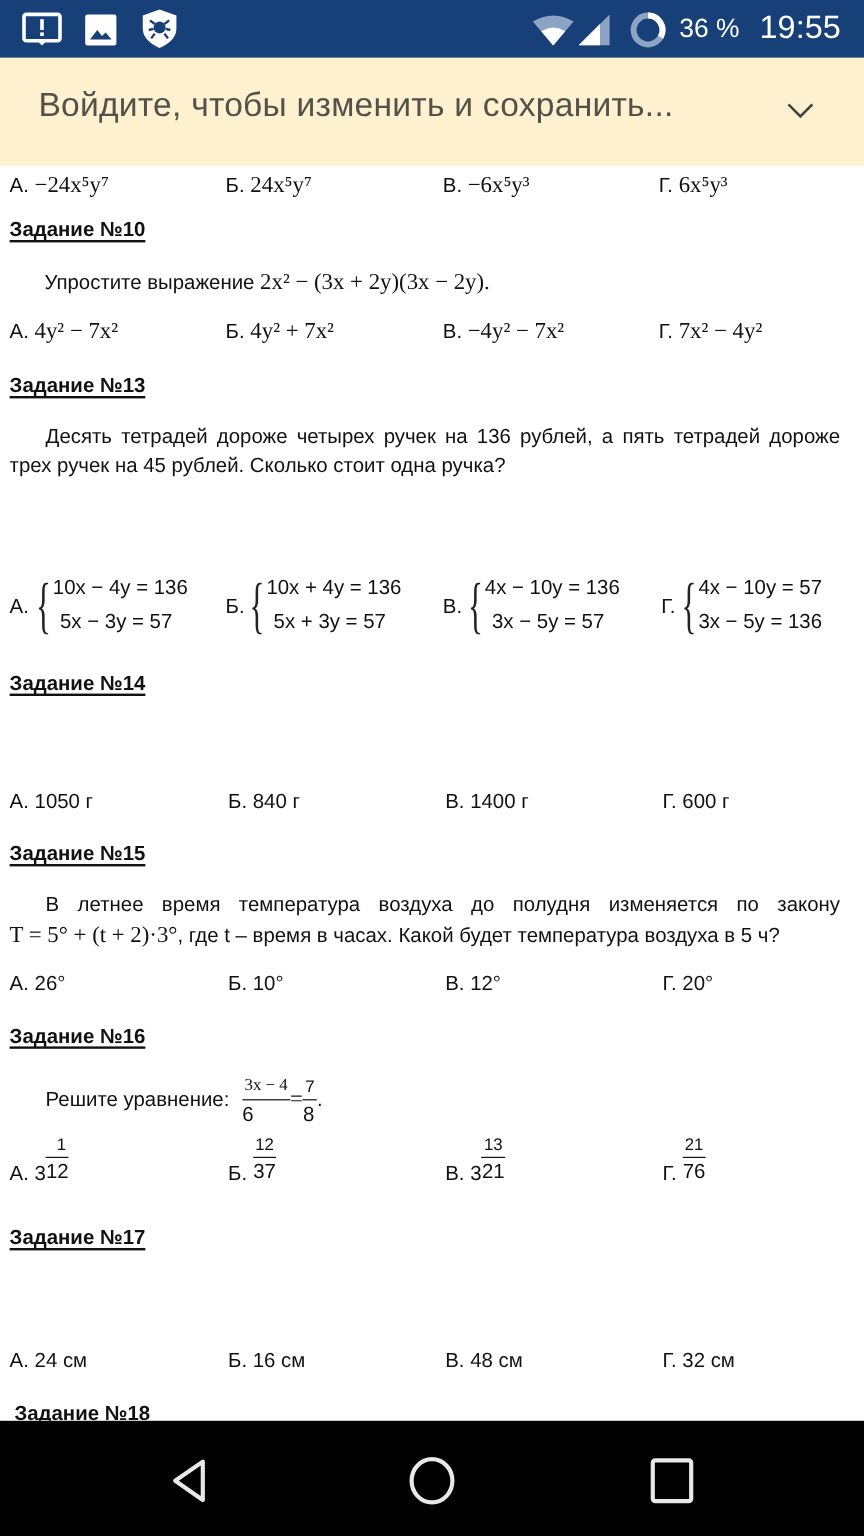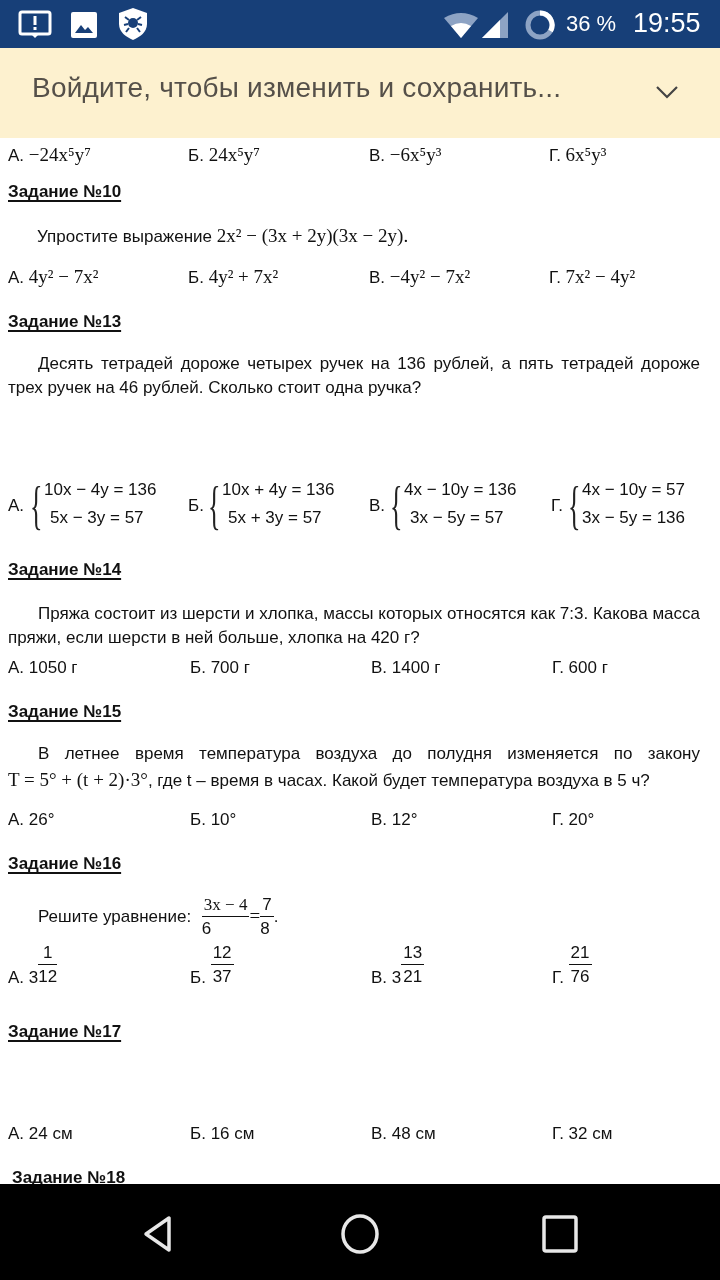--- a/index.html
+++ b/index.html
@@ -23,21 +23,21 @@
   .indent { text-indent: 30px; }
 
   .sys { position: absolute; font-size: 17px; }
   .sys .brace { position: absolute; left: 0; top: -4px; font-size: 52px; font-family: "Liberation Serif", serif; font-weight: 100; transform: scaleX(0.5); transform-origin: left; color: #222; }
   .sys .l1 { position: absolute; left: 14px; top: 0; white-space: nowrap; font-family: "Liberation Sans", sans-serif; }
   .sys .l2 { position: absolute; left: 20px; top: 28px; white-space: nowrap; }
   .sys .l2.flush { left: 14px; }
   .sys-label { position: absolute; font-size: 17px; }
 
   .frac { display: inline-block; vertical-align: middle; text-align: center; }
-  .frac .num { display: block; padding: 0 2px; border-bottom: 1.5px solid #111; font-size: 17px; line-height: 22px; }
+  .frac .num { display: block; padding: 0 2px; border-bottom: 1.5px solid #111; font-size: 14px; line-height: 22px; text-align: right; }
   .frac .den { display: block; font-size: 17px; line-height: 24px; }
 
   .navbar { position: absolute; left: 0; top: 1184px; width: 720px; height: 96px; background: #000; }
   .nav-btn { position: absolute; top: 28px; width: 44px; height: 44px; cursor: pointer; }
 </style>
 </head>
 <body>
 
 <div class="statusbar">
   <svg class="sb-icon" style="left:18px;top:10px" width="34" height="30" viewBox="0 0 34 30">
@@ -93,21 +93,21 @@
     <span>Упростите выражение</span> <span class="m">2x² − (3x + 2y)(3x − 2y).</span>
   </div>
   <div class="row" style="top:128px">
     <span class="opt" style="left:8px"><span>А.</span> <span class="m">4y² − 7x²</span></span>
     <span class="opt" style="left:188px"><span>Б.</span> <span class="m">4y² + 7x²</span></span>
     <span class="opt" style="left:369px"><span>В.</span> <span class="m">−4y² − 7x²</span></span>
     <span class="opt" style="left:549px"><span>Г.</span> <span class="m">7x² − 4y²</span></span>
   </div>
 
   <div class="heading" style="top:174px">Задание №13</div>
-  <div class="para indent" style="top:214px">Десять тетрадей дороже четырех ручек на 136 рублей, а пять тетрадей дороже трех ручек на 46 рублей. Сколько стоит одна ручка?</div>
+  <div class="para indent" style="top:214px">Десять тетрадей дороже четырех ручек на 136 рублей, а пять тетрадей дороже трех ручек на 45 рублей. Сколько стоит одна ручка?</div>
 
   <div class="row" style="top:342px;height:60px">
     <span class="sys-label" style="left:8px;top:16px">А.</span>
     <div class="sys" style="left:30px;top:0">
       <span class="brace">{</span>
       <span class="l1">10x − 4y = 136</span>
       <span class="l2">5x − 3y = 57</span>
     </div>
     <span class="sys-label" style="left:188px;top:16px">Б.</span>
     <div class="sys" style="left:208px;top:0">
@@ -123,24 +123,23 @@
     </div>
     <span class="sys-label" style="left:551px;top:16px">Г.</span>
     <div class="sys" style="left:568px;top:0">
       <span class="brace">{</span>
       <span class="l1">4x − 10y = 57</span>
       <span class="l2 flush">3x − 5y = 136</span>
     </div>
   </div>
 
   <div class="heading" style="top:422px">Задание №14</div>
-  <div class="para indent" style="top:464px">Пряжа состоит из шерсти и хлопка, массы которых относятся как 7:3. Какова масса пряжи, если шерсти в ней больше, хлопка на 420 г?</div>
   <div class="row" style="top:520px">
     <span class="opt" style="left:8px"><span>А.</span> <span>1050 г</span></span>
-    <span class="opt" style="left:190px"><span>Б.</span> <span>700 г</span></span>
+    <span class="opt" style="left:190px"><span>Б.</span> <span>840 г</span></span>
     <span class="opt" style="left:371px"><span>В.</span> <span>1400 г</span></span>
     <span class="opt" style="left:552px"><span>Г.</span> <span>600 г</span></span>
   </div>
 
   <div class="heading" style="top:564px">Задание №15</div>
   <div class="para indent" style="top:604px;text-align-last:justify">В летнее время температура воздуха до полудня изменяется по закону</div>
   <div class="para" style="top:630px">
     <span class="m">T = 5° + (t + 2)·3°</span><span>, где t – время в часах. Какой будет температура воздуха в 5 ч?</span>
   </div>
   <div class="row" style="top:672px">

